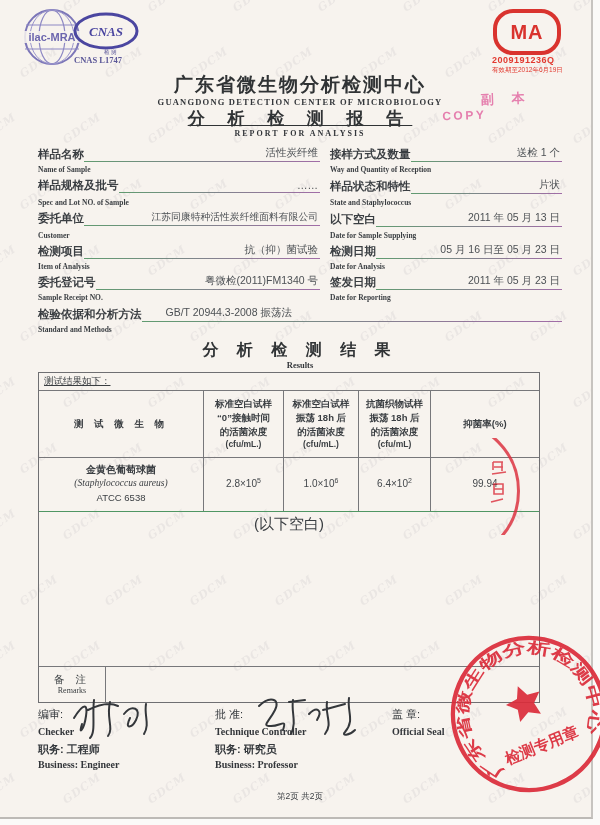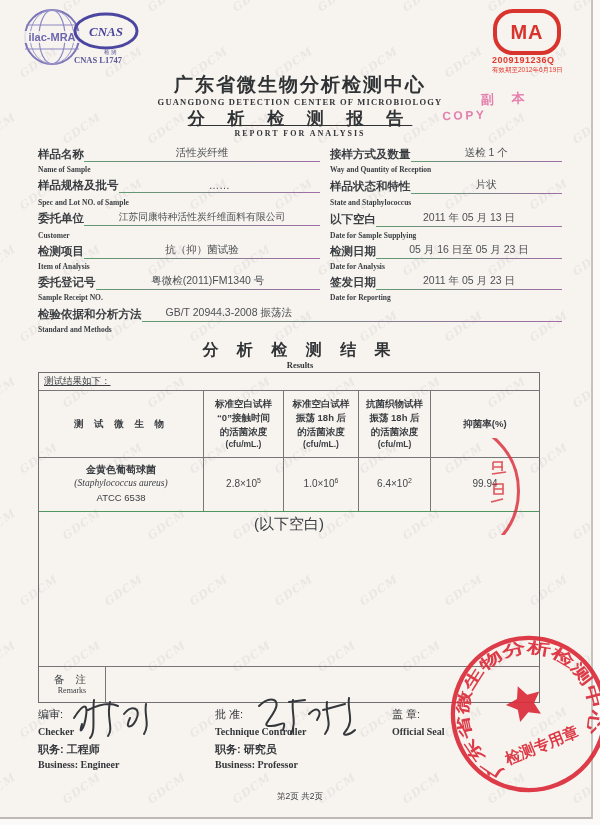--- a/index.html
+++ b/index.html
@@ -27,21 +27,21 @@
            display:flex;align-items:center;justify-content:center;}
   .cma-box span{font-size:20px;font-weight:bold;color:#d9332e;letter-spacing:1px;
                 font-family:"Liberation Sans",sans-serif;}
   .cma-code{font-size:9px;font-weight:bold;color:#e2392f;letter-spacing:.5px;}
   .cma-valid{font-size:6.5px;color:#e2392f;}
   .cnas-code{font-size:8.5px;font-weight:bold;color:#5b5798;font-family:"Liberation Serif",serif;}
   .cnas-sub{font-size:5.5px;color:#5b5798;}
   
   .field{display:flex;align-items:flex-end;}
   .field .lab{font-size:11.5px;font-weight:bold;color:#3a3e42;white-space:nowrap;}
-  .field .val{flex:1;text-align:center;font-size:10.5px;color:#4c5054;padding:0 2px 1px 2px;
+  .field .val{flex:1;text-align:right;font-size:10.5px;color:#4c5054;padding:0 2px 1px 2px;
      border-bottom:1.2px solid #56915f;
      border-image:linear-gradient(90deg,rgba(70,140,90,.85),rgba(140,75,150,.8)) 1;
      white-space:nowrap;overflow:hidden;}
   .sub-en{font-size:7.5px;font-weight:bold;color:#3a3e42;font-family:"Liberation Serif",serif;}
   
   .res-cn{width:600px;text-align:center;font-size:16px;font-weight:bold;letter-spacing:7px;color:#303335;}
   .res-en{width:600px;text-align:center;font-size:8.5px;font-weight:bold;
           font-family:"Liberation Serif",serif;color:#33363a;}
   #tbl{left:38px;top:372px;width:500px;height:329px;border:1px solid #6f6f72;}
   .tbl-intro{left:5px;top:2px;font-size:9.5px;color:#3a3e42;text-decoration:underline;}

